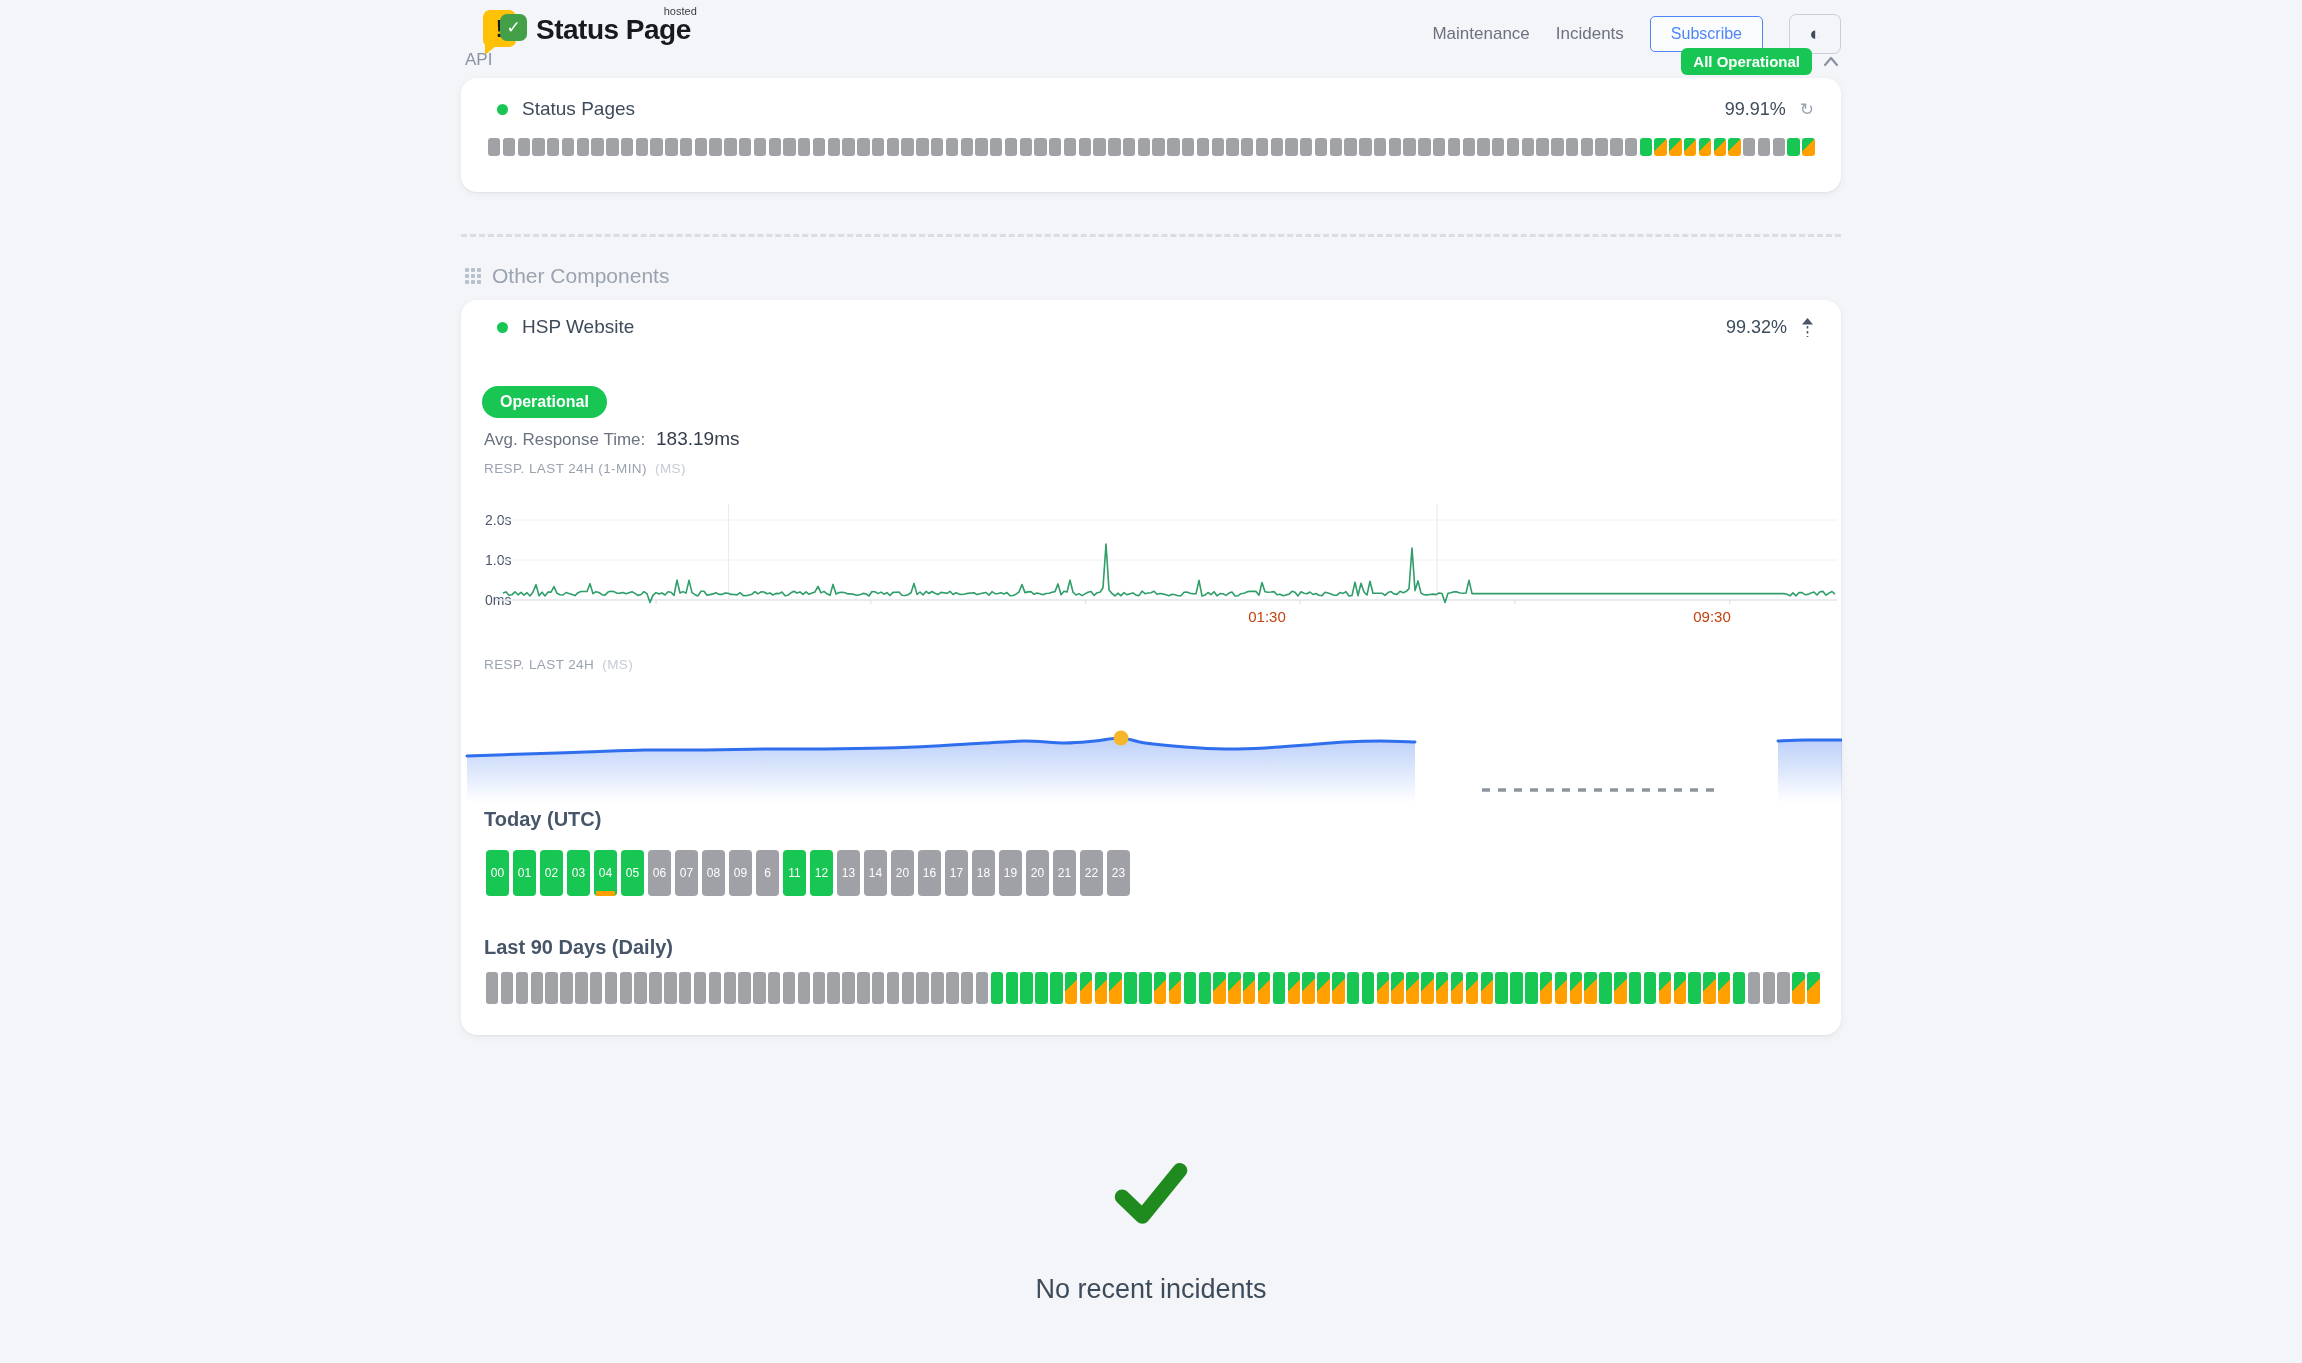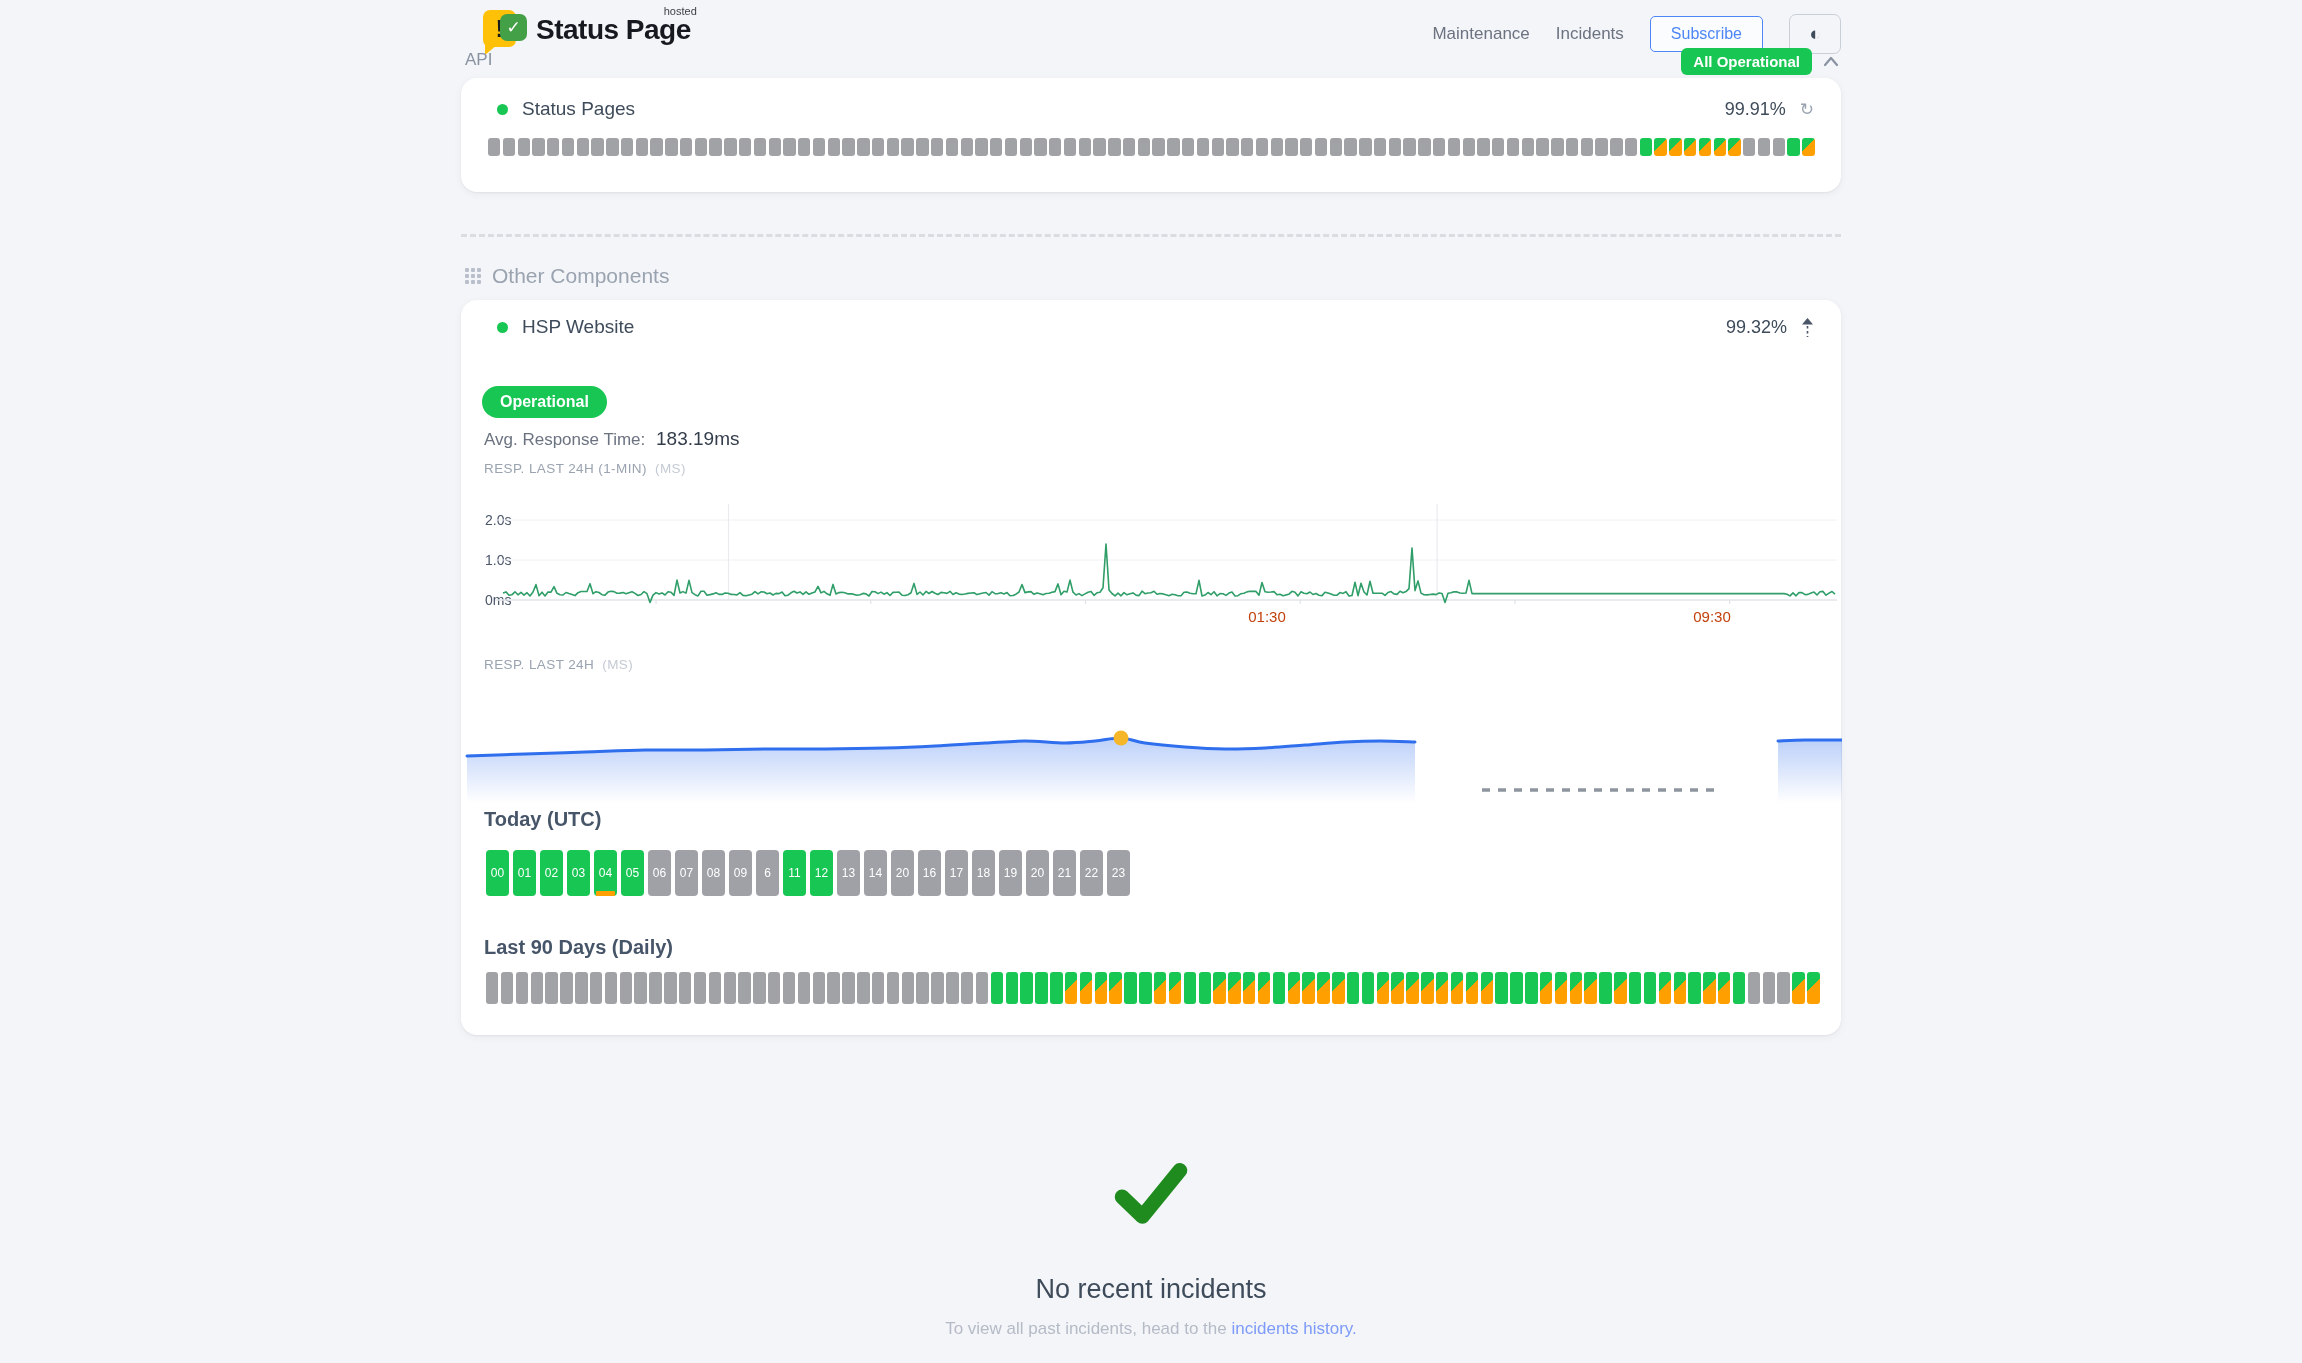--- a/index.html
+++ b/index.html
@@ -431,18 +431,15 @@
         <div class="ubar split"></div>
         <div class="ubar split"></div>
       </div>
   </section>
 
   <div class="incidents">
     <svg width="78" height="66" viewBox="0 0 100 84">
       <path d="M13,47 L39,72 L87,13" fill="none" stroke="#1f8b1f" stroke-width="19" stroke-linecap="round" stroke-linejoin="round"></path>
     </svg>
     <p class="no-incidents">No recent incidents</p>
-    <p class="incidents-sub">
-      <span>To view all past incidents, head to the </span><a>incidents history.</a>
-    </p>
   </div>
 
 </div>
 
 </body></html>

